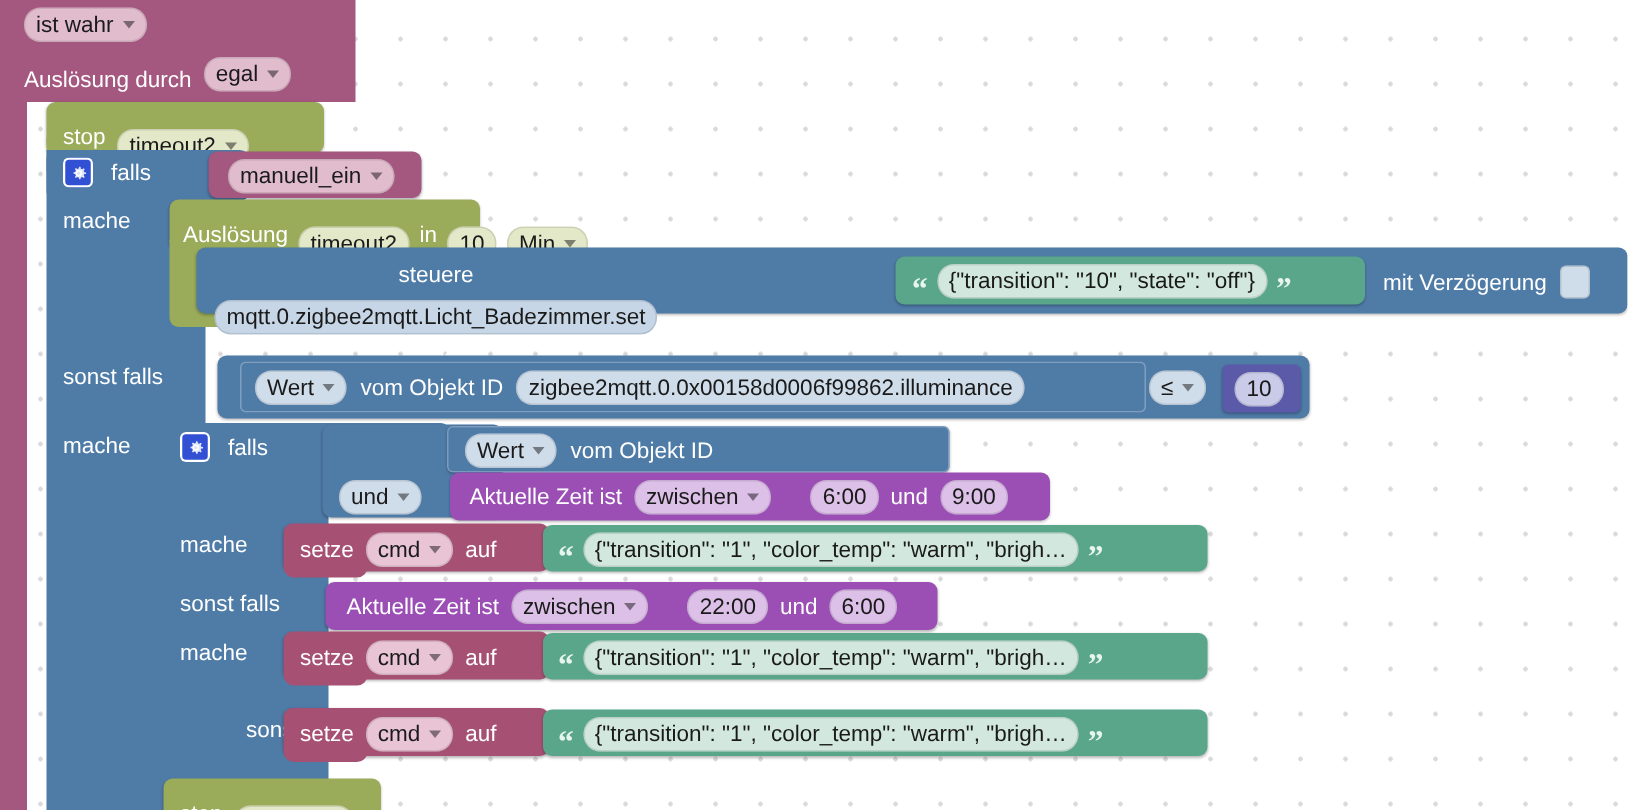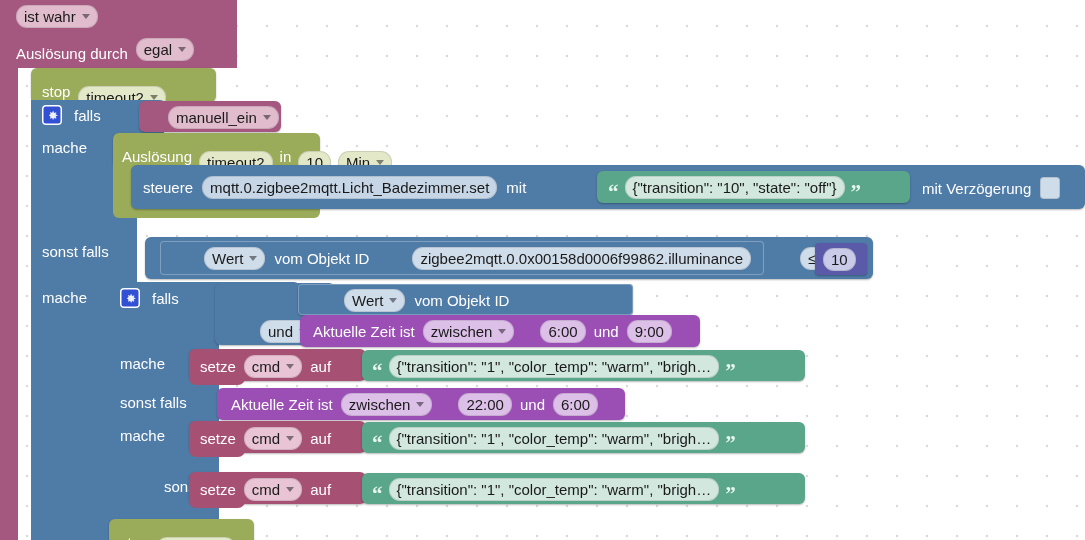--- a/index.html
+++ b/index.html
@@ -33,21 +33,21 @@
     width:0;height:0;border-left:4px solid transparent;border-right:4px solid transparent;
     border-top:5px solid rgba(0,0,0,.45);display:inline-block;margin-left:1px;
   }
   .f-mauve{background:#e0bccd;}
   .f-olive{background:#e2e8c8;margin-top:12px;}
   .f-blue{background:#c6d6e6;justify-content:flex-end;}
   .f-green{background:#d2e8de;}
   .f-purple{background:#dcc0e8;}
   .f-rose{background:#e8c4d4;}
   .f-indigo{background:#c9cbe8;}
-  .f-plain{background:#cfdcea;margin-left:34px;}
+  .f-plain{background:#cfdcea;}
 
   
   .c-mauve{background:#a4577f;}
   .c-olive{background:#9aab59;}
   .c-blue{background:#4f7ba7;}
   .c-green{background:#59a68b;}
   .c-purple{background:#9b4fb5;}
   .c-rose{background:#a65073;}
   .c-indigo{background:#5a5aa8;}
 
@@ -114,21 +114,21 @@
     <span class="gear">
       <svg width="13" height="13" viewBox="0 0 24 24" fill="#ffffff">
         <path d="M12 8a4 4 0 104 4 4 4 0 00-4-4zm0 6.2A2.2 2.2 0 1114.2 12 2.2 2.2 0 0112 14.2z"></path>
         <path d="M21 12.9v-1.8l-2.2-.4a6.9 6.9 0 00-.7-1.7l1.3-1.8-1.3-1.3-1.8 1.3a6.9 6.9 0 00-1.7-.7L14.2 4h-1.8l-.4 2.2a6.9 6.9 0 00-1.7.7L8.5 5.6 7.2 6.9l1.3 1.8a6.9 6.9 0 00-.7 1.7L5.6 10.8v1.8l2.2.4a6.9 6.9 0 00.7 1.7l-1.3 1.8 1.3 1.3 1.8-1.3a6.9 6.9 0 001.7.7l.4 2.2h1.8l.4-2.2a6.9 6.9 0 001.7-.7l1.8 1.3 1.3-1.3-1.3-1.8a6.9 6.9 0 00.7-1.7z" opacity=".85"></path>
       </svg>
     </span>
     <span class="lbl">falls</span>
   </div>
 
   <div class="blk c-mauve r6 shadow" style="left:139px;top:101px;width:142px;height:31px;"></div>
-  <div class="blk row" style="left:168px;top:106px;">
+  <div class="blk row" style="left:152px;top:106px;">
     <span class="field f-mauve">
       <span>manuell_ein</span>
       <span class="caret"></span>
     </span>
   </div>
 
   <div class="blk lbl" style="left:42px;top:140px;">
     <span>mache</span>
   </div>
 
@@ -143,21 +143,21 @@
     <span class="field f-olive">
       <span>10</span>
     </span>
     <span class="field f-olive">
       <span>Min</span>
       <span class="caret"></span>
     </span>
   </div>
 
   <div class="blk c-blue r6 shadow" style="left:131px;top:165px;width:954px;height:44px;"></div>
-  <div class="blk row" style="left:143px;top:176px;gap:9px;">
+  <div class="blk row" style="left:143px;top:176px;gap:9px;flex-direction:column;">
     <span class="lbl">steuere</span>
     <span class="field f-blue">
       <span>mqtt.0.zigbee2mqtt.Licht_Badezimmer.set</span>
     </span>
     <span class="lbl">mit</span>
   </div>
 
   <div class="blk c-green r6 shadow" style="left:597px;top:171px;width:313px;height:32px;"></div>
   <div class="blk row" style="left:608px;top:176px;gap:6px;">
     <span class="quote">“</span>

